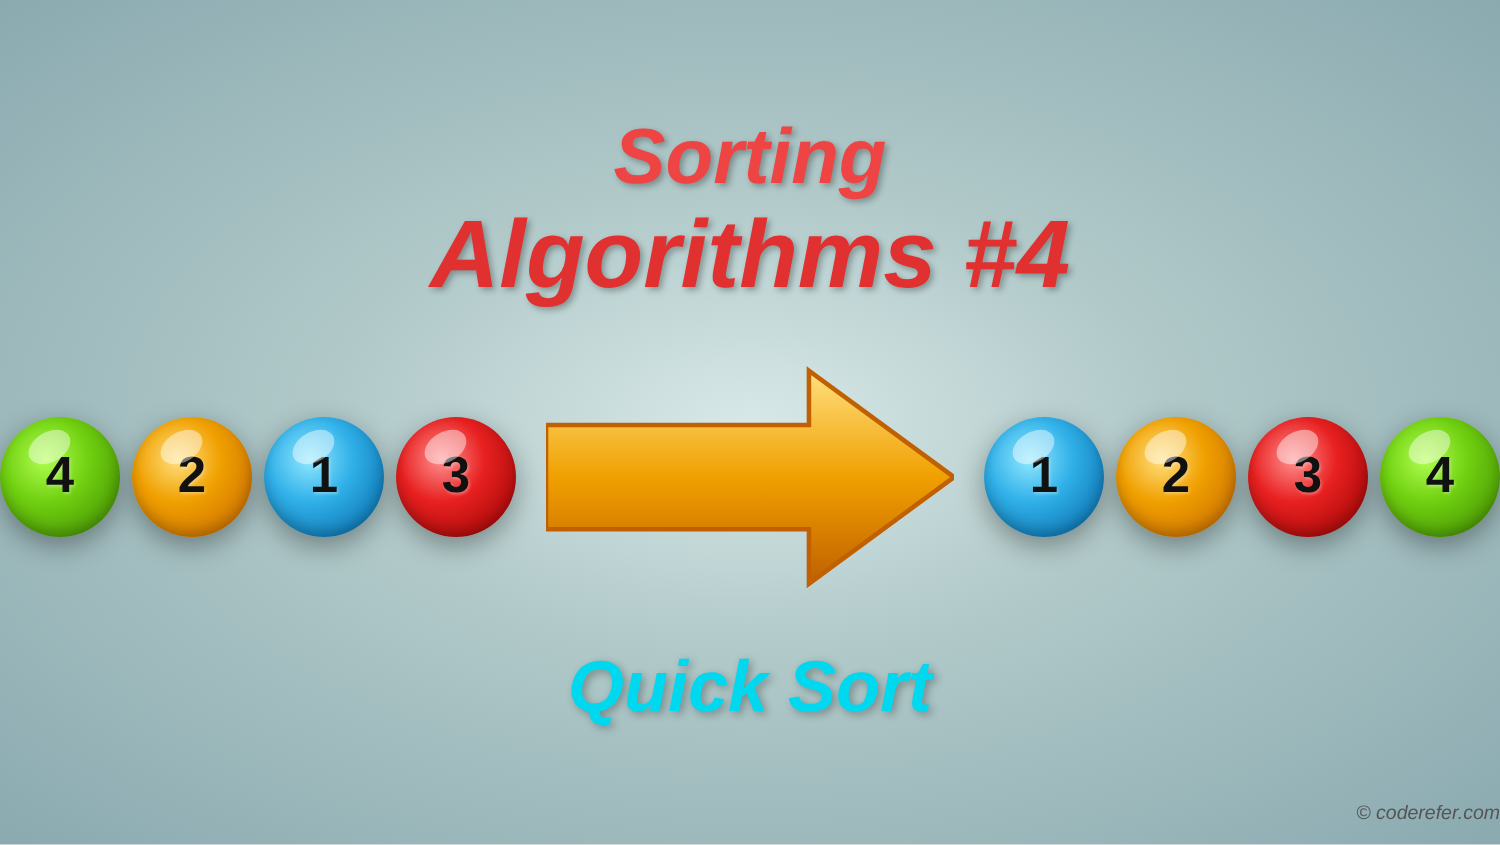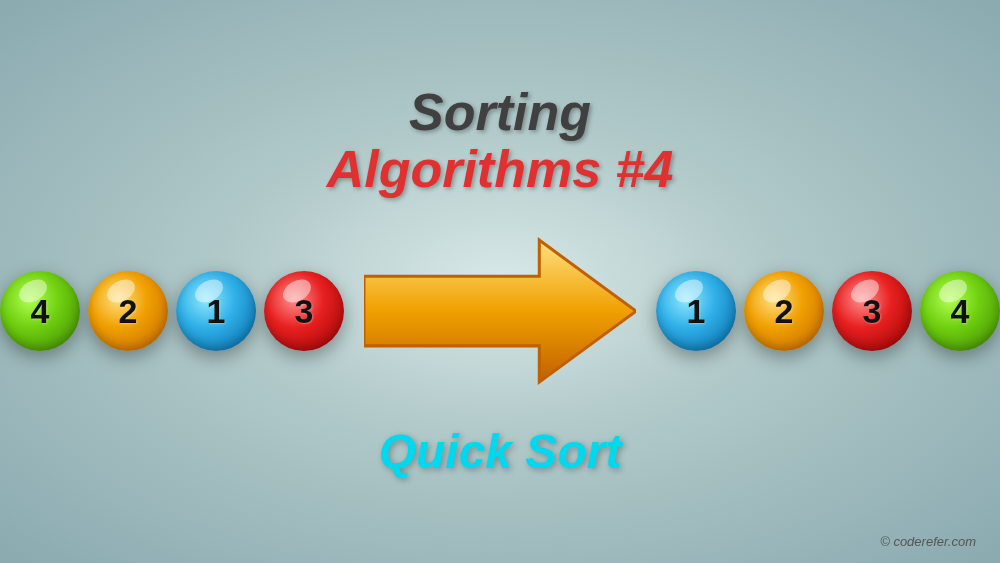--- a/index.html
+++ b/index.html
@@ -17,28 +17,28 @@
     }
 
     .title-area {
       text-align: center;
       margin-bottom: 30px;
     }
 
     .title-line1 {
       font-size: 52px;
       font-weight: 900;
-      color: #404040;
+      color: #ef4444;
       text-shadow: 2px 2px 4px rgba(0,0,0,0.3);
       font-style: italic;
       line-height: 1.1;
     }
 
     .title-line2 {
-      font-size: 52px;
+      font-size: 64px;
       font-weight: 900;
       color: #e03030;
       text-shadow: 2px 2px 4px rgba(0,0,0,0.3);
       font-style: italic;
       line-height: 1.1;
     }
 
     .balls-row {
       display: flex;
       align-items: center;
@@ -108,21 +108,21 @@
       font-size: 48px;
       font-weight: 900;
       color: #00d8f0;
       text-shadow: 2px 2px 6px rgba(0,0,0,0.3);
       font-style: italic;
     }
 
     .copyright {
       position: absolute;
       bottom: 14px;
-      right: 24px;
+      right: 0;
       font-size: 13px;
       color: #555;
       font-style: italic;
     }
   </style>
 </head>
 <body>
 
 <div class="title-area">
   <div class="title-line1">Sorting</div>

